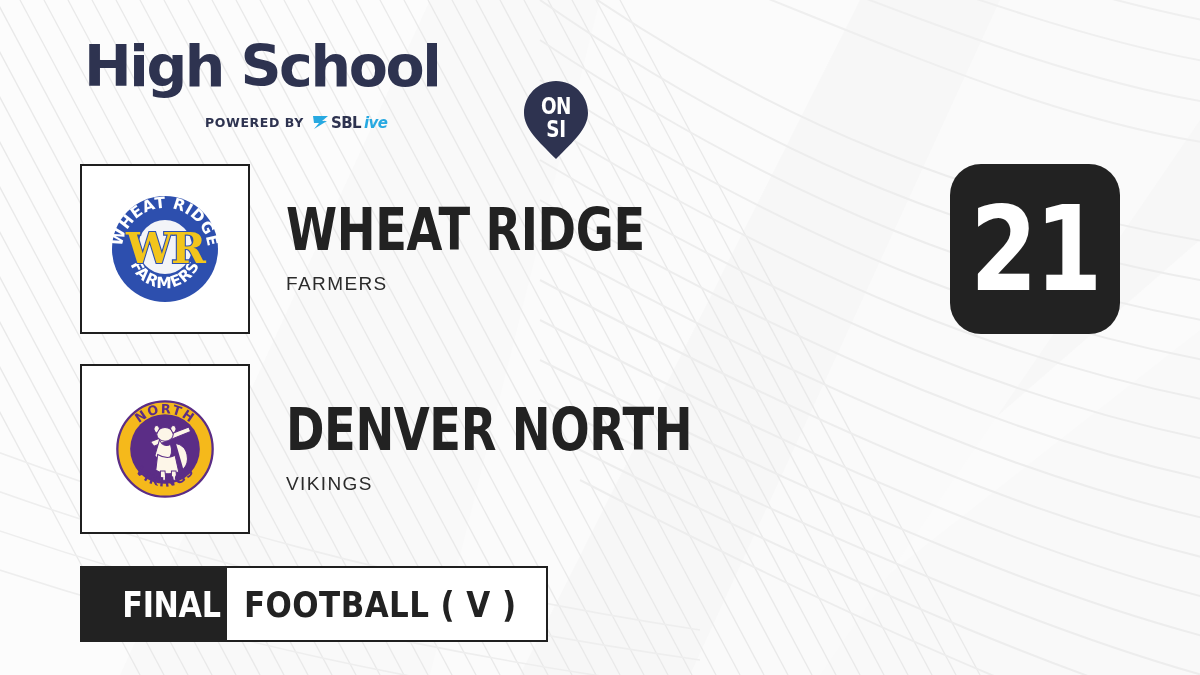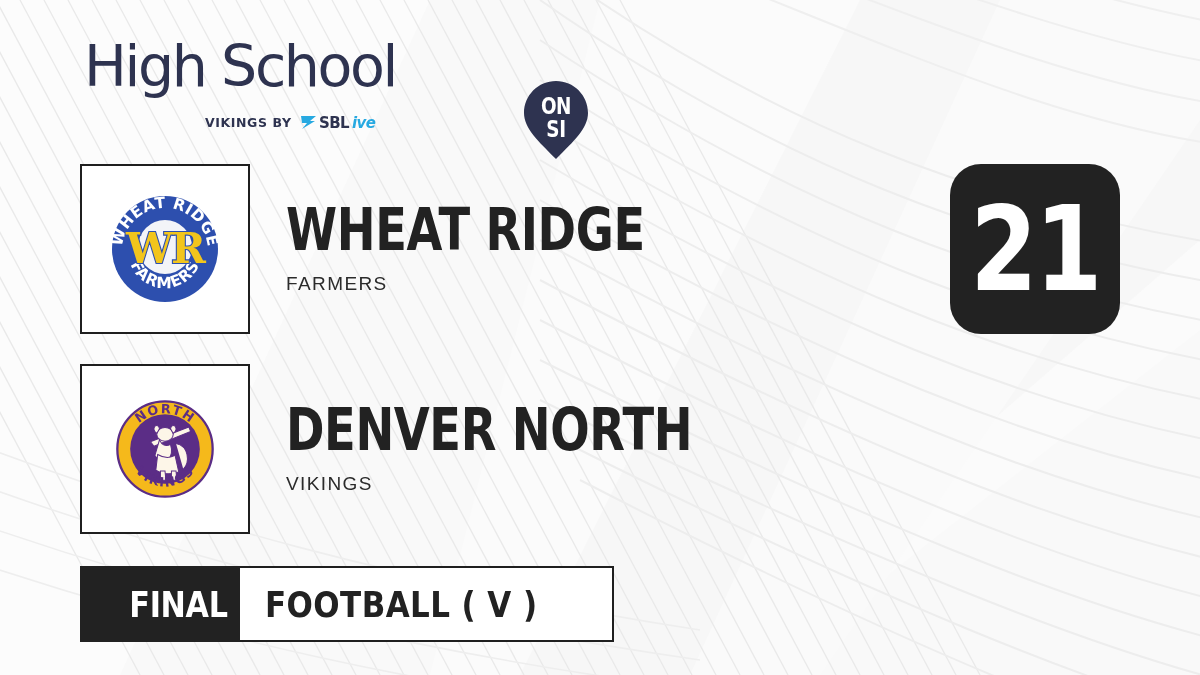--- a/index.html
+++ b/index.html
@@ -15,21 +15,21 @@
   #bg-layer { position:absolute; inset:0; z-index:0; overflow:hidden; background:#f8f8f8; }
   #bg-layer .bg-svg { position:absolute; inset:0; width:1200px; height:675px; }
 
   
   #stage { position:absolute; inset:0; z-index:2; }
 
   
   #brand-lockup { position:absolute; left:84px; top:36px; width:420px; height:98px; }
   #brand-wordmark {
     font-family:"DejaVu Sans", sans-serif;
-    font-weight:normal;
+    font-weight:bold;
     font-size:57px;
     letter-spacing:-2.4px;
     color:#2e3350;
     line-height:1;
     position:absolute; left:0; top:2px;
     white-space:nowrap;
   }
   #onsi-pin { position:absolute; left:434px; top:42px; width:76px; height:84px; }
   #powered-row {
     position:absolute; left:121px; top:76px;
@@ -97,37 +97,37 @@
     transform-origin:center center;
     white-space:nowrap;
   }
 
   
   #status-bar {
     position:absolute; left:80px; top:566px;
     height:76px; display:flex; align-items:stretch;
   }
   #status-state-block {
-    width:160px;
+    width:147px;
     background:#222222;
     display:flex; align-items:center; justify-content:center;padding-left:36px;
   }
   #status-state-label {
     font-family:"DejaVu Sans", sans-serif;
     font-weight:bold; font-size:36px; color:#ffffff;
     letter-spacing:-0.4px;
     transform:scaleX(0.84); transform-origin:center center;
     white-space:nowrap;
   }
   #status-sport-block {
-    width:374px;
+    width:321px;
     background:#ffffff;
     border:2px solid #1f1f1f;
     border-left:none;
-    display:flex; align-items:center; padding-left:25px;
+    display:flex; align-items:center; padding-left:17px;
   }
   #status-sport-label {
     font-family:"DejaVu Sans", sans-serif;
     font-weight:bold; font-size:36px; color:#222222;
     letter-spacing:0.5px;
     transform:scaleX(0.86); transform-origin:left center;
     white-space:nowrap;
   }
 </style>
 </head>
@@ -232,21 +232,21 @@
   <div id="brand-lockup">
     <div id="brand-wordmark">High School</div>
 
     <svg id="onsi-pin" viewBox="0 0 76 84">
       <path d="M38 3 C20.3 3 6 17.3 6 35 C6 50 20 63 38 81 C56 63 70 50 70 35 C70 17.3 55.7 3 38 3 Z" fill="#2e3350"></path>
       <text x="38" y="36" text-anchor="middle" fill="#ffffff" font-family="DejaVu Sans, sans-serif" font-weight="bold" font-size="23" transform="scale(0.80,1)" transform-origin="38 36" letter-spacing="-0.5">ON</text>
       <text x="38" y="59" text-anchor="middle" fill="#ffffff" font-family="DejaVu Sans, sans-serif" font-weight="bold" font-size="23" transform="scale(0.80,1)" transform-origin="38 59" letter-spacing="-0.5">SI</text>
     </svg>
 
     <div id="powered-row">
-      <span id="powered-by-label">VIKINGS BY</span>
+      <span id="powered-by-label">POWERED BY</span>
       <svg id="sblive-mark" width="110" height="20" viewBox="0 0 110 20">
         <path d="M2 4 L17 4 L11 9 L16 9 L3 17 L8 11 L3 11 Z" fill="#27a9e1"></path>
         <text x="20" y="16" fill="#2e3350" font-family="DejaVu Sans, sans-serif" font-weight="bold" font-size="15" letter-spacing="-0.6">SBL</text>
         <text x="53" y="16" fill="#27a9e1" font-family="DejaVu Sans, sans-serif" font-weight="bold" font-style="italic" font-size="15" letter-spacing="-0.6">ive</text>
       </svg>
     </div>
   </div>
 
   <div class="team-row" id="team-row-0">
 

